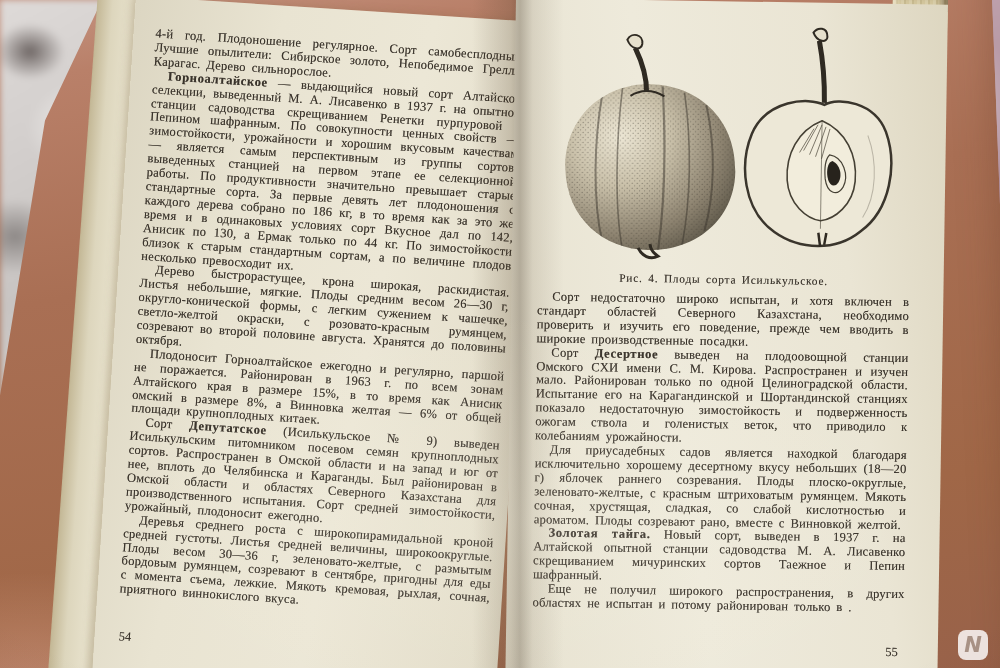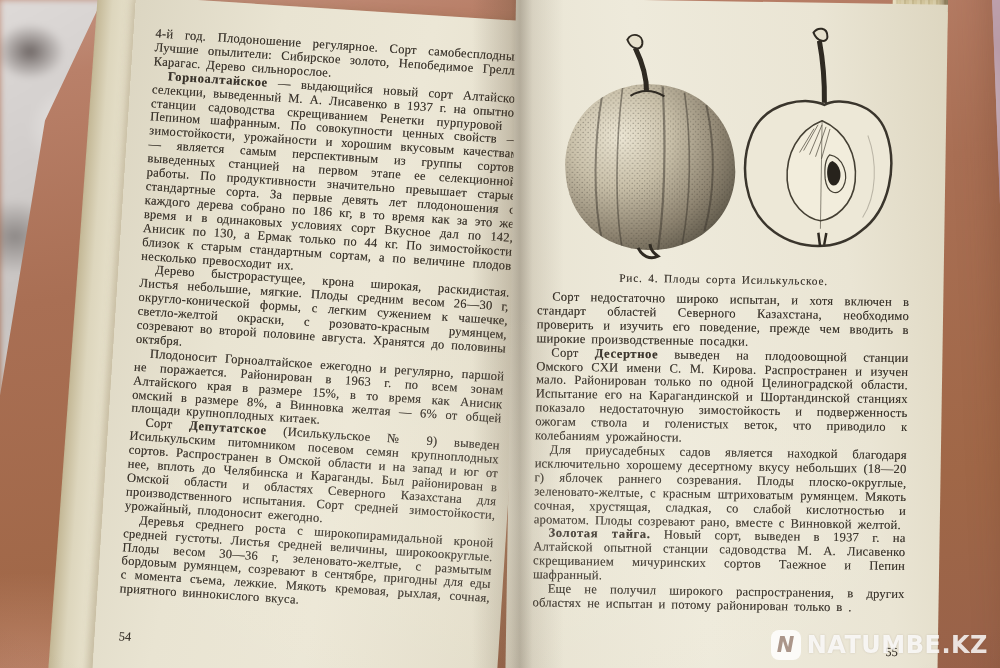--- a/index.html
+++ b/index.html
@@ -233,16 +233,15 @@
 
     <div class="pagenum pagenum-right">55</div>
   </div>
 
   <div class="gutter"></div>
 
   <div class="vignette"></div>
 
   <div class="watermark">
     <div class="wm-logo">N</div>
-    <div class="wm-text">NATUMBE.KZ</div>
   </div>
 
 </div>
 
 </body></html>

